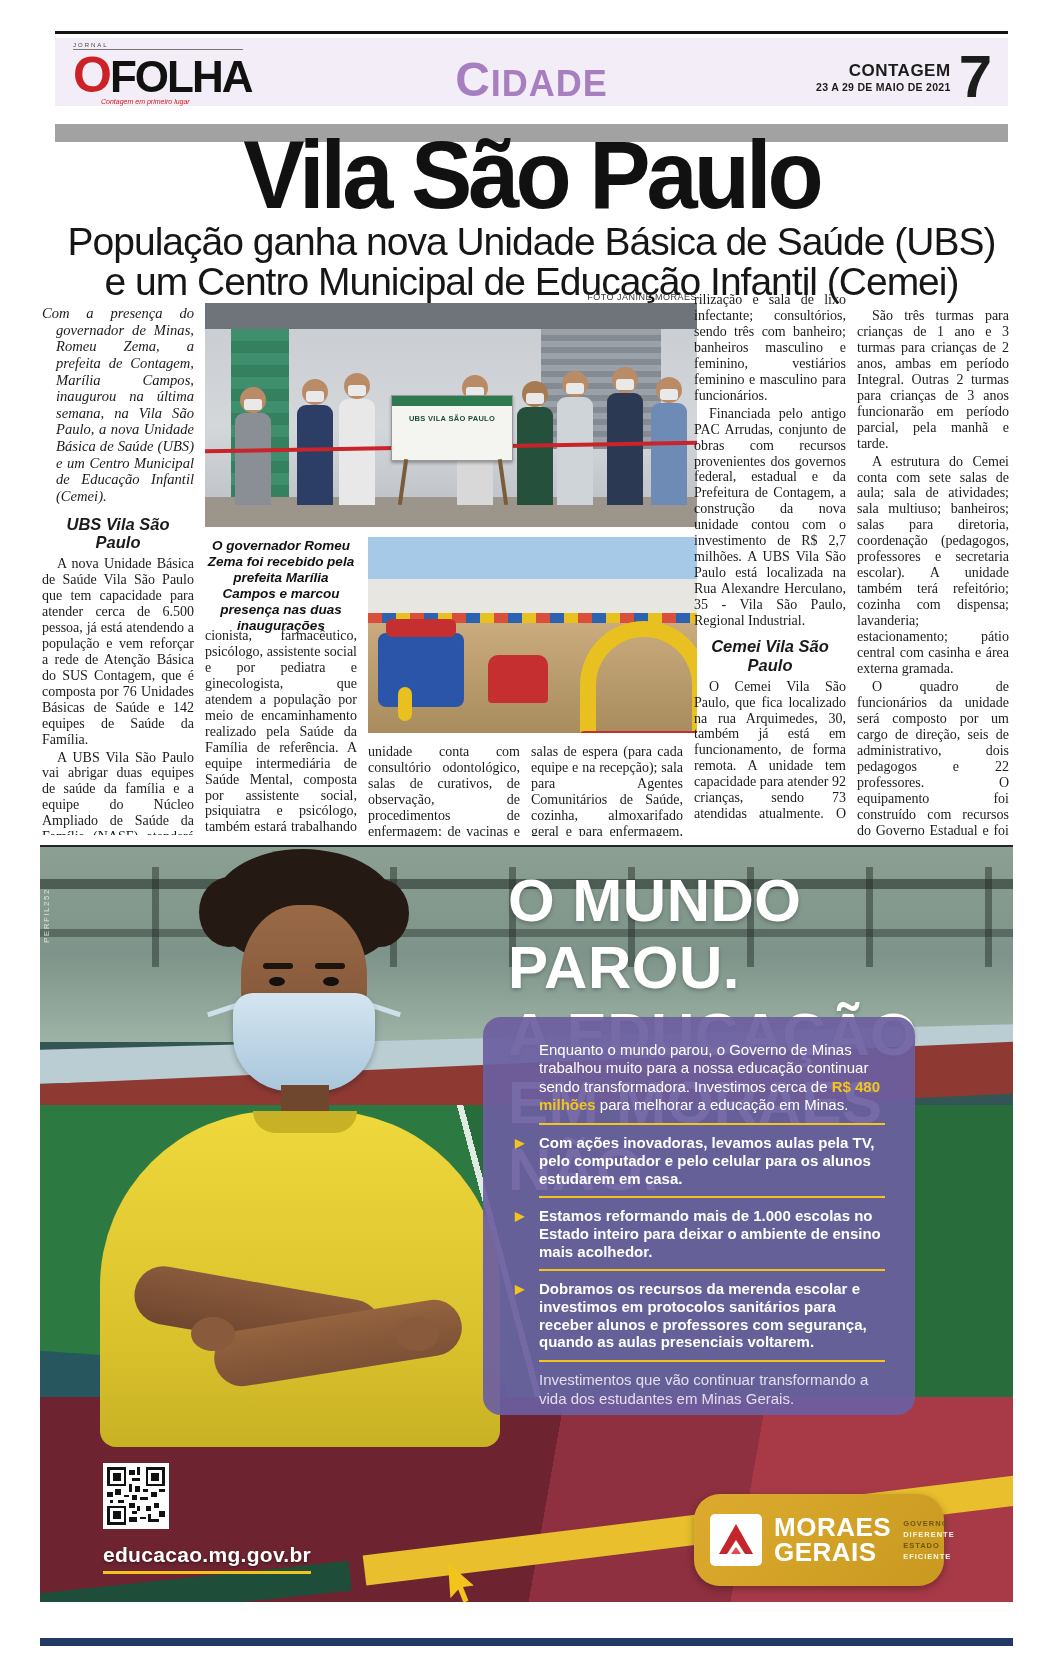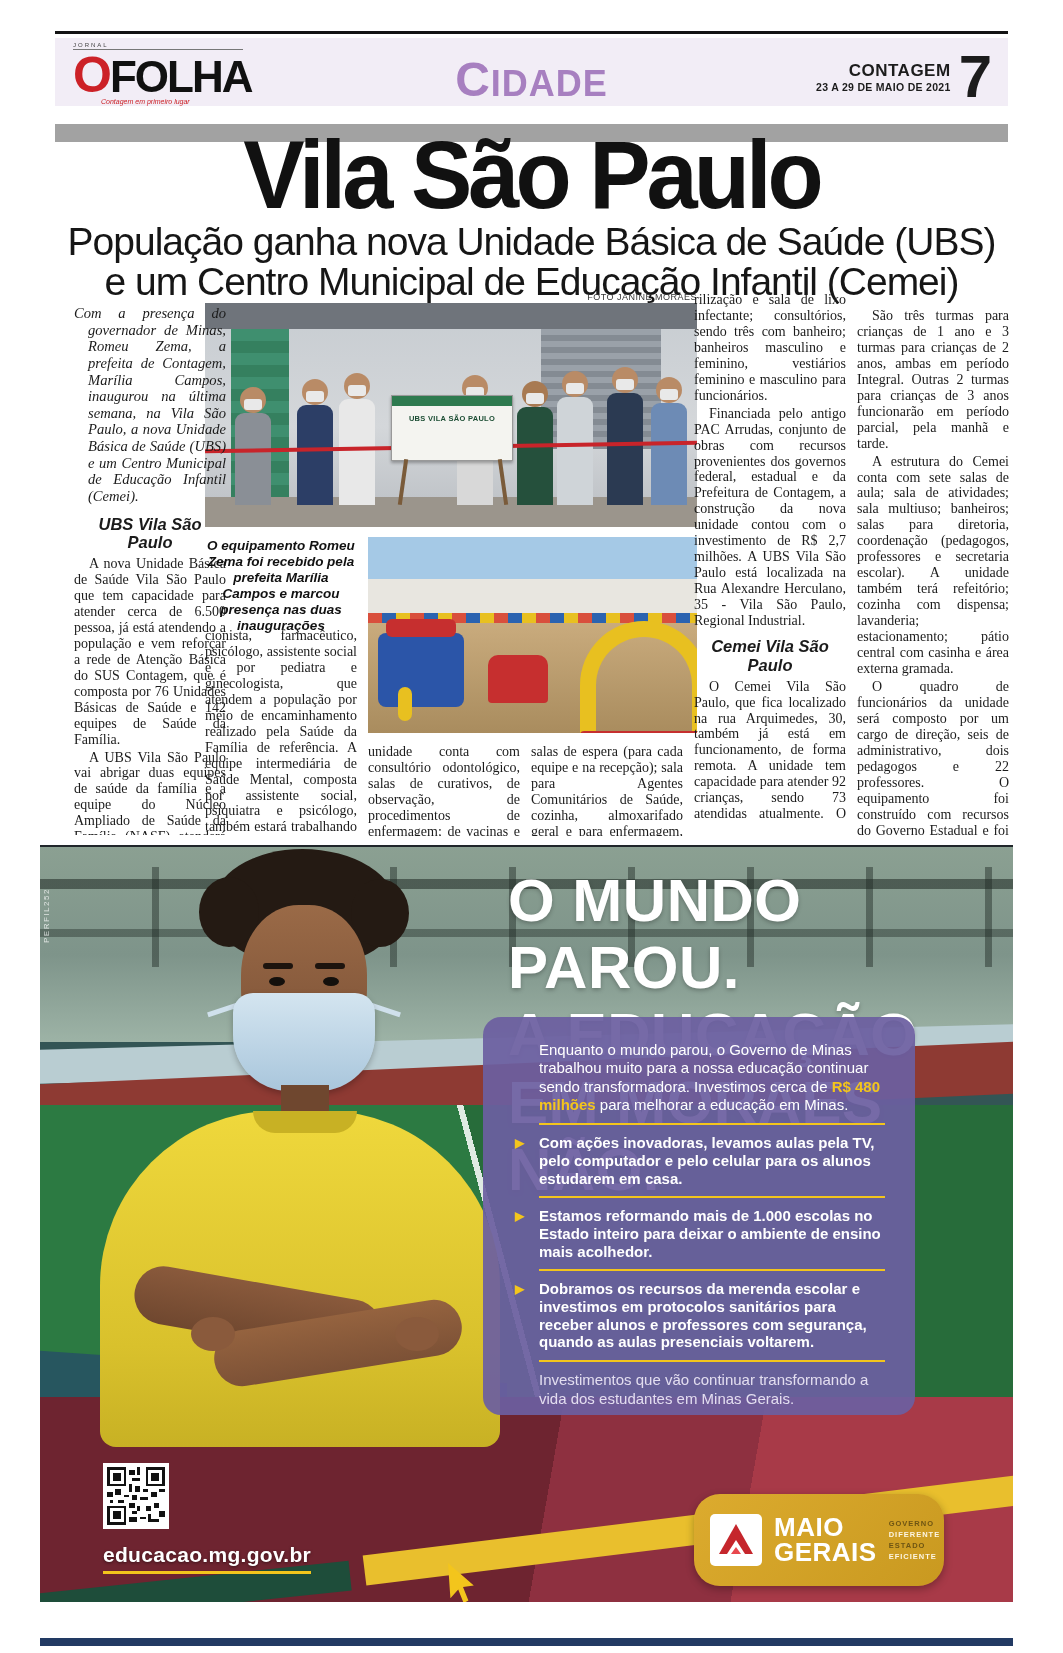--- a/index.html
+++ b/index.html
@@ -31,21 +31,21 @@
   .sub1{top:222px;} .sub2{top:262px;}
   .photo-credit{left:400px;top:292px;width:297px;text-align:right;font-size:9px;letter-spacing:0.5px;color:#333;font-weight:500;}
 
   
   .col{width:152px;font-family:"Liberation Serif",serif;font-size:14px;line-height:1.14;
        text-align:justify;color:#1b1b1b;overflow:hidden;}
   .col p{margin:0 0 2px 0;text-indent:15px;}
   .lead{font-style:italic;font-size:14.6px;padding-left:14px;text-indent:-14px !important;margin-bottom:10px !important;}
   .art-head{font-family:"Liberation Sans",sans-serif;font-weight:700;font-style:italic;
             font-size:16.5px;text-align:center;margin:8px 0 4px 0;text-indent:0 !important;}
-  .c1{left:42px;top:305px;height:530px;margin-left:32px;}
+  .c1{left:42px;top:305px;height:530px;}
   .c2{left:205px;top:628px;height:207px;}
   .c3{left:368px;top:744px;height:92px;}
   .c4{left:531px;top:744px;height:92px;}
   .c5{left:694px;top:292px;height:527px;}
   .c6{left:857px;top:308px;height:527px;}
   .caption{left:205px;top:538px;width:152px;font-weight:700;font-style:italic;font-size:13.5px;
            text-align:center;line-height:1.18;color:#111;}
 
   
   .photo1{left:205px;top:303px;width:492px;height:224px;background:linear-gradient(180deg,#c7ccd1 0%,#d4d7da 55%,#b9bdc2 100%);overflow:hidden;}
@@ -228,21 +228,21 @@
     <div class="toy toy-arch"></div>
   </div>
 
   <div class="abs col c1">
     <p class="lead">Com a presença do governador de Minas, Romeu Zema, a prefeita de Contagem, Marília Campos, inaugurou na última semana, na Vila São Paulo, a nova Unidade Básica de Saúde (UBS) e um Centro Municipal de Educação Infantil (Cemei).</p>
     <div class="art-head">UBS Vila São Paulo</div>
     <p>A nova Unidade Básica de Saúde Vila São Paulo que tem capacidade para atender cerca de 6.500 pessoa, já está atendendo a população e vem reforçar a rede de Atenção Básica do SUS Contagem, que é composta por 76 Unidades Básicas de Saúde e 142 equipes de Saúde da Família.</p>
     <p>A UBS Vila São Paulo vai abrigar duas equipes de saúde da família e a equipe do Núcleo Ampliado de Saúde da Família (NASF) atenderá conforme escala de trabalho, com fisioterapeuta, terapeuta ocupacional, fonoaudiólogo, nutri-</p>
   </div>
 
-  <div class="abs caption">O equipamento Romeu Zema foi recebido pela prefeita Marília Campos e marcou presença nas duas inaugurações</div>
+  <div class="abs caption">O governador Romeu Zema foi recebido pela prefeita Marília Campos e marcou presença nas duas inaugurações</div>
 
   <div class="abs col c2">
     <p style="text-indent:0;">cionista, farmacêutico, psicólogo, assistente social e por pediatra e ginecologista, que atendem a população por meio de encaminhamento realizado pela Saúde da Família de referência. A equipe intermediária de Saúde Mental, composta por assistente social, psiquiatra e psicólogo, também estará trabalhando na unidade.</p>
 
   </div>
 
   <div class="abs col c3">
     <p style="text-indent:0;">unidade conta com consultório odontológico, salas de curativos, de observação, de procedimentos de enfermagem; de vacinas e de reuniões; recepção e quatro</p>
   </div>
 
@@ -315,21 +315,21 @@
       <p class="closing">Investimentos que vão continuar transformando a vida dos estudantes em Minas Gerais.</p>
     </div>
 
     <div class="gold">
       <div class="mg-box">
         <div class="mg-tri"></div>
         <div class="mg-notch"></div>
         <div class="mg-core"></div>
       </div>
       <div class="mg-name">
-        <div>MAIO</div>
+        <div>MORAES</div>
         <div>GERAIS</div>
       </div>
       <div class="mg-tags">
         <span class="tag-dark">GOVERNO</span>
         <span class="tag-light">DIFERENTE</span>
         <span class="tag-dark">ESTADO</span>
         <span class="tag-light">EFICIENTE</span>
       </div>
     </div>
 

